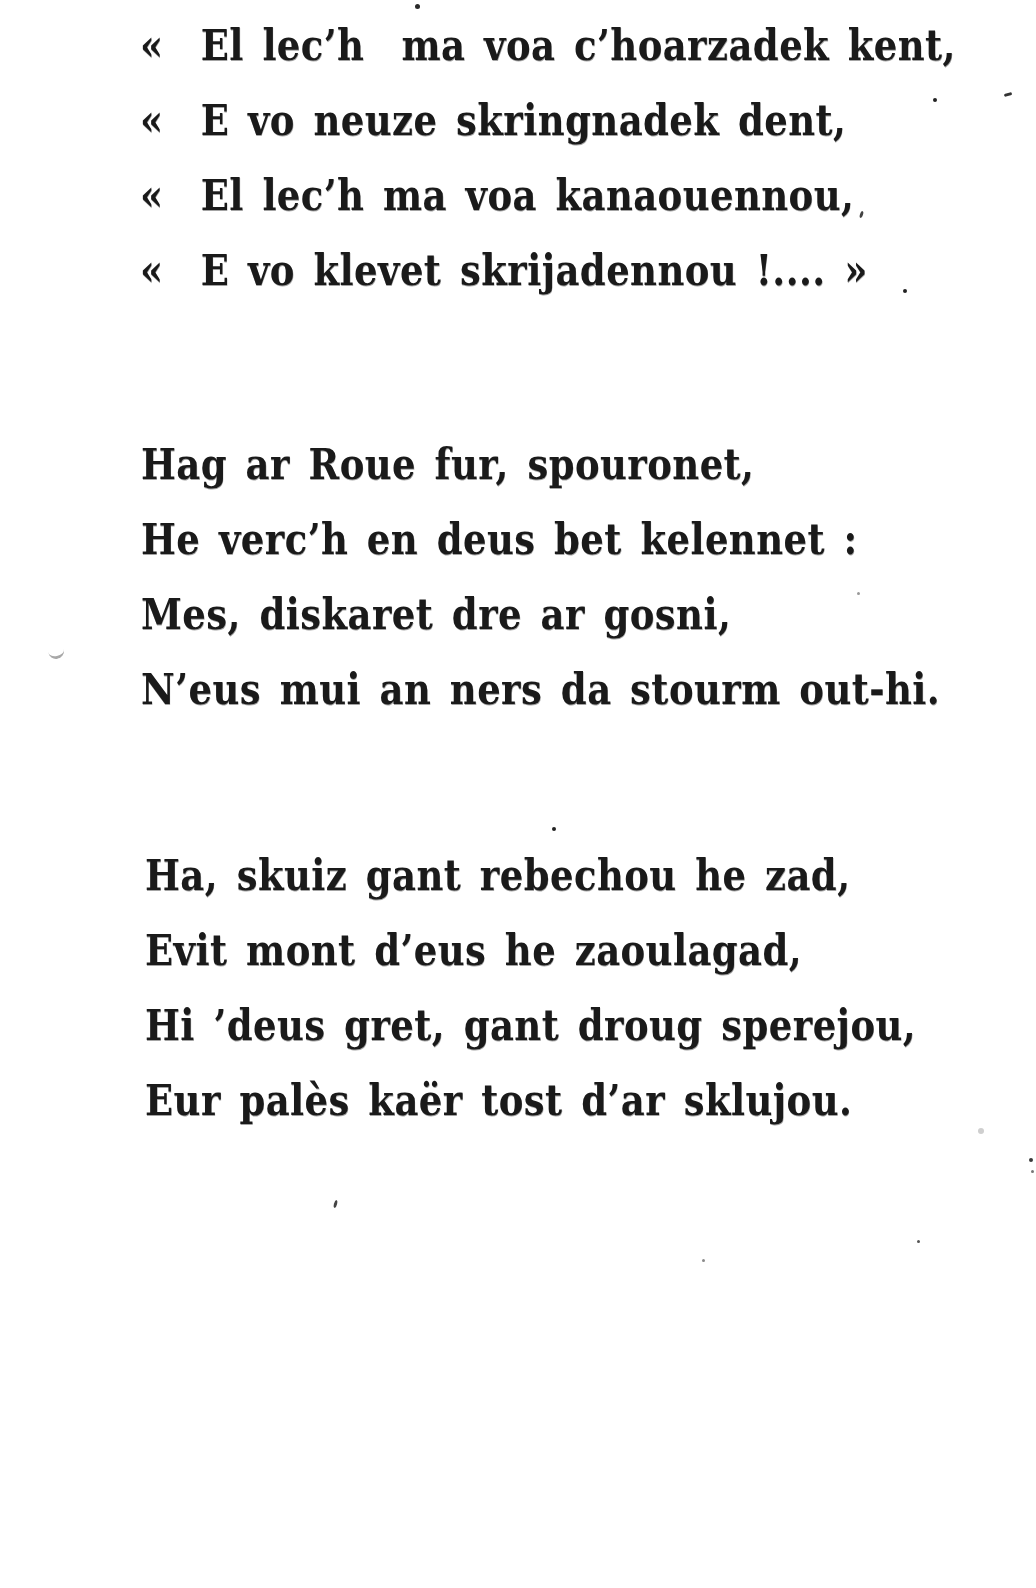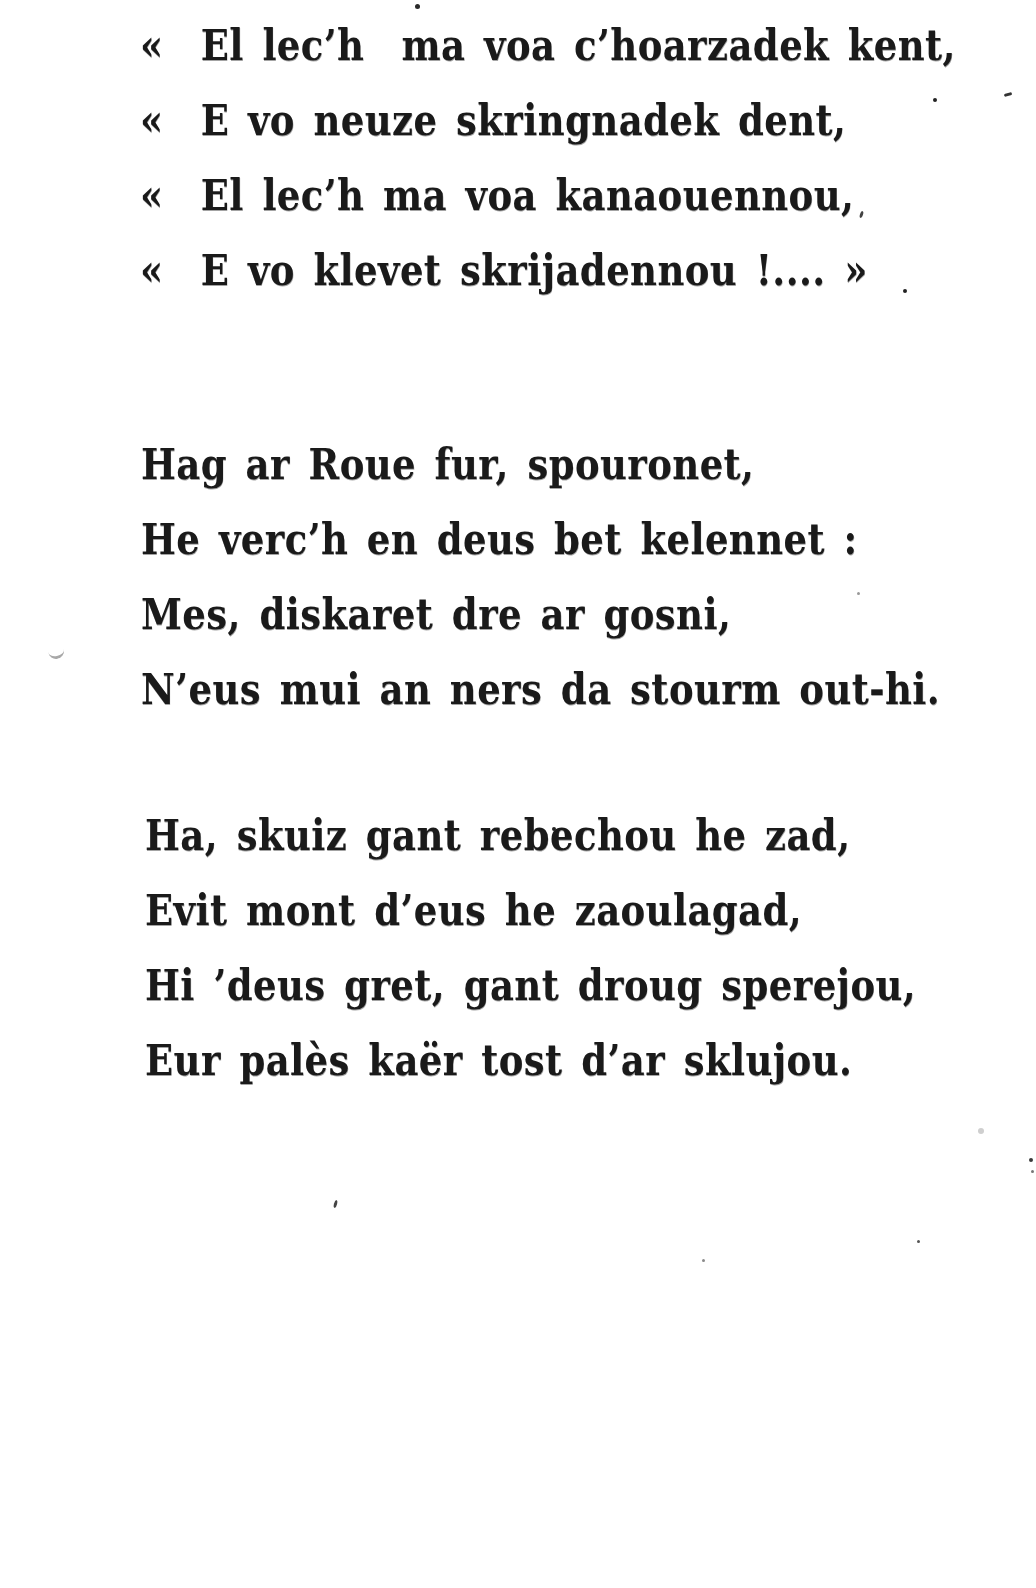--- a/index.html
+++ b/index.html
@@ -25,21 +25,21 @@
     line-height:75px;
     letter-spacing:0.5px;
     word-spacing:6px;
     white-space:pre;
     transform:scaleX(0.88);
     transform-origin:0 50%;
     text-shadow:0.4px 0.5px 0 rgba(25,25,25,0.40);
   }
   .s1{top:8px;   left:140px}
   .s2{top:427px; left:141px}
-  .s3{top:798px; left:145px}
+  .s3{top:838px; left:145px}
   .s4{top:1250px;left:152px}
 
   .speck{
     position:absolute;
     border-radius:50%;
   }
   .crescent{
     position:absolute;
     left:48px; top:643px;
     width:16px; height:13px;

